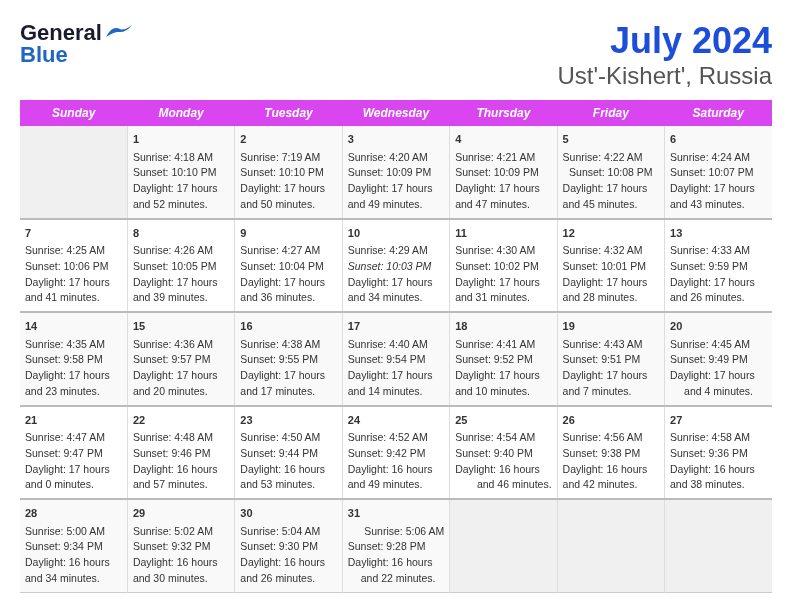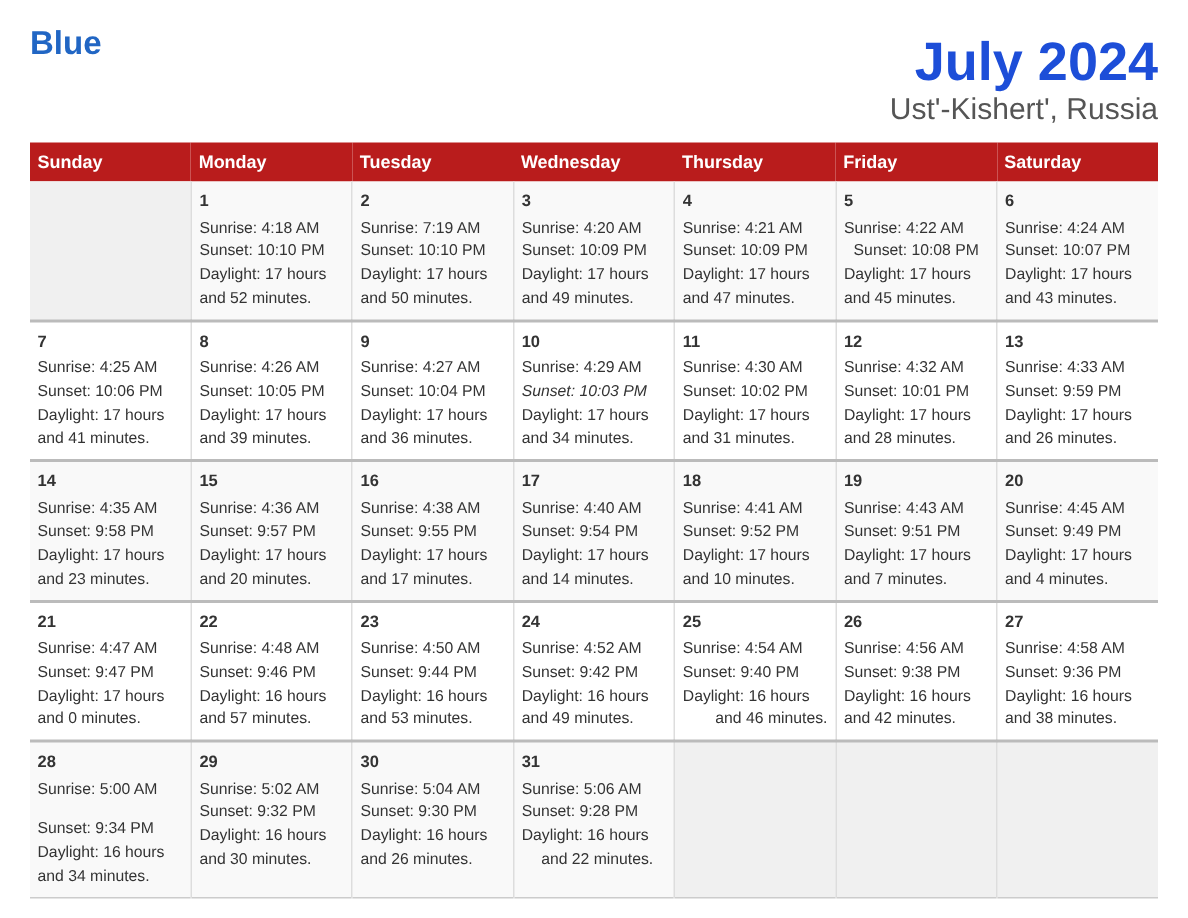--- a/index.html
+++ b/index.html
@@ -23,35 +23,36 @@
     }
     .title-block {
       text-align: right;
     }
     .title-block h1 {
       font-size: 36px;
       font-weight: bold;
       color: #1d4ed8;
     }
     .title-block h2 {
-      font-size: 20px;
+      font-size: 24px;
       color: #555;
       font-weight: normal;
     }
     table {
       width: 100%;
       border-collapse: collapse;
       font-size: 11px;
     }
     thead tr th {
-      background-color: #b91c1c;
+      background-color: #d946ef;
       color: #fff;
       padding: 6px 5px;
-      text-align: left;
+      text-align: center;
       font-size: 12px;
+      font-style: italic;
     }
     tbody tr {
       border-bottom: 1px solid #ccc;
     }
     tbody tr:nth-child(odd) {
       background-color: #f9f9f9;
     }
     tbody tr:nth-child(even) {
       background-color: #ffffff;
     }
@@ -79,20 +80,26 @@
     }
     .row-group {
       border-top: 2px solid #bbb;
     }
   </style>
 </head>
 <body>
 
 <div class="header">
   <div class="logo">
+    <div style="display:flex; align-items:center; gap:2px;">
+      <span style="font-size:22px; font-weight:bold; color:#1a1a2e;">General</span>
+      <svg width="28" height="20" viewBox="0 0 28 20">
+        <path d="M2 14 Q8 2 16 6 Q20 8 28 2 Q22 10 14 9 Q10 9 2 14Z" fill="#2166c4"></path>
+      </svg>
+    </div>
     <span style="font-size:22px; font-weight:bold; color:#2166c4; margin-top:-4px;">Blue</span>
   </div>
   <div class="title-block">
     <h1>July 2024</h1>
     <h2>Ust'-Kishert', Russia</h2>
   </div>
 </div>
 
 <table>
   <thead>
@@ -244,21 +251,21 @@
           <span style="display: block;">Sunrise: 4:43 AM</span>
           <span style="display: block;">Sunset: 9:51 PM</span>
           <span style="display: block;">Daylight: 17 hours</span>
           <span style="display: block;">and 7 minutes.</span>
         </td>
         <td>
           <span class="day-num">20</span>
           <span style="display: block;">Sunrise: 4:45 AM</span>
           <span style="display: block;">Sunset: 9:49 PM</span>
           <span style="display: block;">Daylight: 17 hours</span>
-          <span style="display: block;">and 4 minutes.</span>
+          <span style="display: block; text-align: center;">and 4 minutes.</span>
         </td>
       </tr>
       <tr class="row-group">
         <td>
           <span class="day-num">21</span>
           <span style="display: block;">Sunrise: 4:47 AM</span>
           <span style="display: block;">Sunset: 9:47 PM</span>
           <span style="display: block;">Daylight: 17 hours</span>
           <span style="display: block;">and 0 minutes.</span>
         </td>
@@ -302,41 +309,41 @@
           <span style="display: block;">Sunrise: 4:58 AM</span>
           <span style="display: block;">Sunset: 9:36 PM</span>
           <span style="display: block;">Daylight: 16 hours</span>
           <span style="display: block;">and 38 minutes.</span>
         </td>
       </tr>
       <tr class="row-group">
         <td>
           <span class="day-num">28</span>
           <span style="display: block;">Sunrise: 5:00 AM</span>
-          <span style="display: block; margin-top: 11px;">Sunset: 9:34 PM</span>
+          <span style="display: block;">Sunset: 9:34 PM</span>
           <span style="display: block;">Daylight: 16 hours</span>
           <span style="display: block;">and 34 minutes.</span>
         </td>
         <td>
           <span class="day-num">29</span>
           <span style="display: block;">Sunrise: 5:02 AM</span>
           <span style="display: block;">Sunset: 9:32 PM</span>
           <span style="display: block;">Daylight: 16 hours</span>
           <span style="display: block;">and 30 minutes.</span>
         </td>
         <td>
           <span class="day-num">30</span>
           <span style="display: block;">Sunrise: 5:04 AM</span>
           <span style="display: block;">Sunset: 9:30 PM</span>
           <span style="display: block;">Daylight: 16 hours</span>
           <span style="display: block;">and 26 minutes.</span>
         </td>
         <td>
           <span class="day-num">31</span>
-          <span style="display: block;">Sunrise: 5:06 AM</span>
+          <span style="display: block; text-align: right;">Sunrise: 5:06 AM</span>
           <span style="display: block;">Sunset: 9:28 PM</span>
           <span style="display: block;">Daylight: 16 hours</span>
           <span style="display: block; margin-left: 13px;">and 22 minutes.</span>
         </td>
         <td class="empty-cell"></td>
         <td class="empty-cell"></td>
         <td class="empty-cell"></td>
       </tr>
     </tbody>
 </table>

